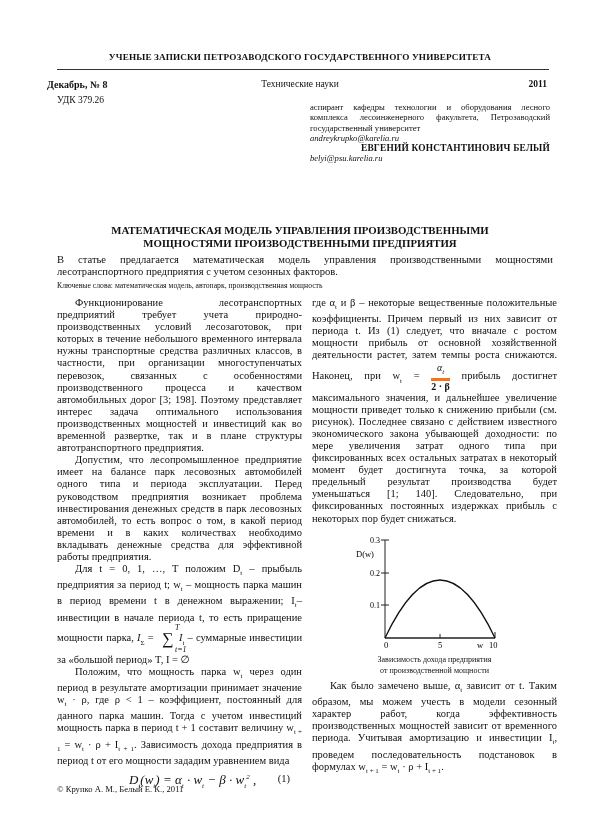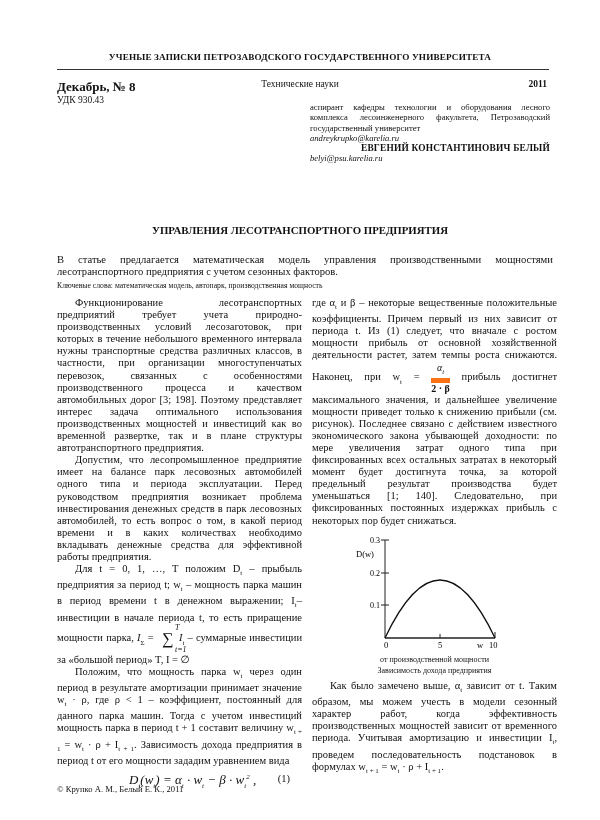--- a/index.html
+++ b/index.html
@@ -1,21 +1,21 @@
 <!DOCTYPE html>
 <html><head>
   <meta charset="utf-8">
   <style>
     html, body { margin: 0; padding: 0; background: #ffffff; }
     body { width: 600px; height: 820px; position: relative; overflow: hidden;
       font-family: "Liberation Serif", "DejaVu Serif", serif; color: #111; }
     .abs { position: absolute; }
     .journal { left: 0; width: 600px; top: 52px; text-align: center; font-weight: bold; font-size: 9.2px; letter-spacing: 0.15px; }
     .rule { left: 57px; width: 492px; top: 69px; border-top: 1px solid #333; height: 0; }
-    .issue { left: 57px; top: 79px; font-weight: bold; font-size: 13px; }
+    .issue { left: 47px; top: 79px; font-weight: bold; font-size: 10px; }
     .section { left: 0; width: 600px; top: 79px; text-align: center; font-weight: normal; font-size: 9.5px; }
     .year { right: 53px; top: 79px; font-weight: bold; font-size: 9.5px; }
     .udk { left: 57px; top: 95px; font-size: 9.5px; }
     .authors { left: 310px; width: 240px; top: 102px; font-size: 8.6px; line-height: 10.3px; text-align: justify; }
     .author-name { text-align: right; font-weight: bold; font-size: 9.4px; letter-spacing: 0.2px; }
     .email { font-style: italic; }
     .title { left: 40px; width: 520px; top: 224px; text-align: center; font-weight: bold; font-size: 10.8px; line-height: 12.5px; }
     .abstract { left: 57px; width: 496px; top: 254px; font-size: 10.6px; line-height: 12.4px; text-align: justify; }
     .keywords { left: 57px; width: 496px; top: 281px; font-size: 7.7px; }
     .col { font-size: 10.5px; line-height: 12.1px; text-align: justify; }
@@ -24,47 +24,48 @@
     .left-col { left: 57px; width: 245px; top: 297px; }
     .right-col { left: 312px; width: 245px; top: 297px; }
     .right-col2 { left: 312px; width: 245px; top: 680px; }
     i.v { font-style: italic; }
     .formula-line { position: relative; height: 22px; }
     .formula { position: absolute; left: 72px; top: 4px; font-style: italic; font-size: 13px; }
     .eqnum { position: absolute; right: 12px; top: 6px; font-size: 10.5px; }
     .sum { display: inline-block; position: relative; width: 22px; text-align: center; vertical-align: middle; font-size: 16px; line-height: 14px; }
     .sum .top, .sum .bot { display: block; font-size: 8px; line-height: 8px; font-style: italic; }
     .frac { display: inline-block; vertical-align: middle; text-align: center; font-size: 10px; line-height: 11px; }
-    .frac .num { display: block; border-bottom: 5px solid #f97316; padding: 0 2px; font-style: italic; }
+    .frac .num { display: block; border-bottom: 3px solid #f97316; padding: 0 2px; font-style: italic; }
     .frac .den { display: block; font-weight: bold; }
     .copyright { left: 57px; top: 784px; font-size: 8.6px; }
     .chart { left: 330px; top: 530px; width: 210px; height: 120px; }
     .caption { left: 312px; width: 245px; top: 655px; text-align: center; font-size: 8px; line-height: 10.5px; }
     sub { font-size: 7px; }
     sup { font-size: 7px; }
   </style>
 </head>
 <body>
 
 <div class="abs journal">УЧЕНЫЕ ЗАПИСКИ ПЕТРОЗАВОДСКОГО ГОСУДАРСТВЕННОГО УНИВЕРСИТЕТА</div>
 <div class="abs rule"></div>
 <div class="abs issue">Декабрь, № 8</div>
 <div class="abs section">Технические науки</div>
 <div class="abs year">2011</div>
-<div class="abs udk">УДК 930.43</div>
+<div class="abs udk">УДК 379.26</div>
 
 <div class="abs authors">
   <div>аспирант кафедры технологии и оборудования лесного комплекса лесоинженерного факультета, Петрозаводский государственный университет</div>
   <div class="email">andreykrupko@karelia.ru</div>
   <div class="author-name">ЕВГЕНИЙ КОНСТАНТИНОВИЧ БЕЛЫЙ</div>
   <div class="email">belyi@psu.karelia.ru</div>
 </div>
 
 <div class="abs title">
-  <div>УПРАВЛЕНИЯ ЛЕСОТРАНСПОРТНОГО ПРЕДПРИЯТИЯ</div>
+  <div>МАТЕМАТИЧЕСКАЯ МОДЕЛЬ УПРАВЛЕНИЯ ПРОИЗВОДСТВЕННЫМИ</div>
+  <div>МОЩНОСТЯМИ ПРОИЗВОДСТВЕННЫМИ ПРЕДПРИЯТИЯ</div>
 </div>
 
 <div class="abs abstract">В статье предлагается математическая модель управления производственными мощностями лесотранспортного предприятия с учетом сезонных факторов.</div>
 <div class="abs keywords">Ключевые слова:  математическая модель, автопарк, производственная мощность</div>
 
 <div class="abs col left-col">
   <p>Функционирование лесотранспортных предприятий требует учета природно-производственных условий лесозаготовок, при которых в течение небольшого временного интервала нужны транспортные средства различных классов, в частности, при организации многоступенчатых перевозок, связанных с особенностями производственного процесса и качеством автомобильных дорог [3; 198]. Поэтому представляет интерес задача оптимального использования производственных мощностей и инвестиций как во временной развертке, так и в плане структуры автотранспортного предприятия.</p>
   <p>
     <span>Допустим, что лесопромышленное предприятие имеет на балансе парк лесовозных автомобилей одного типа и периода эксплуатации. Перед руководством предприятия возникает проблема инвестирования денежных средств в парк лесовозных автомобилей, то есть вопрос о том, в какой период времени и в каких количествах необходимо вкладывать денежные средства для эффективной работы предприятия.</span>
   </p>
@@ -100,22 +101,22 @@
   <text x="40" y="78" font-size="8" font-family="Liberation Serif, serif">0.1</text>
   <text x="26" y="27" font-size="8.5" font-family="Liberation Serif, serif">D(w)</text>
   <text x="54" y="118" font-size="8.5" font-family="Liberation Serif, serif">0</text>
   <text x="108" y="118" font-size="8.5" font-family="Liberation Serif, serif">5</text>
   <text x="147" y="118" font-size="8.5" font-family="Liberation Serif, serif">w</text>
   <text x="159" y="118" font-size="8.5" font-family="Liberation Serif, serif">10</text>
   <path d="M55,108 Q110,-8 165,108" fill="none" stroke="#111" stroke-width="1.3"></path>
 </svg>
 
 <div class="abs caption">
+  <div>Зависимость дохода предприятия</div>
   <div>от производственной мощности</div>
-  <div>Зависимость дохода предприятия</div>
 </div>
 
 <div class="abs col right-col2">
   <p>
     <span>Как было замечено выше, α</span><sub>t</sub><span> зависит от t. Таким образом, мы можем учесть в модели сезонный характер работ, когда эффективность производственных мощностей зависит от временного периода. Учитывая амортизацию и инвестиции I</span><sub>t</sub><span>, проведем последовательность подстановок в формулах w</span><sub>t + 1</sub><span> = w</span><sub>t</sub><span> · ρ + I</span><sub>t + 1</sub><span>.</span>
   </p>
 </div>
 
 <div class="abs copyright">© Крупко А. М., Белый Е. К., 2011</div>
 

